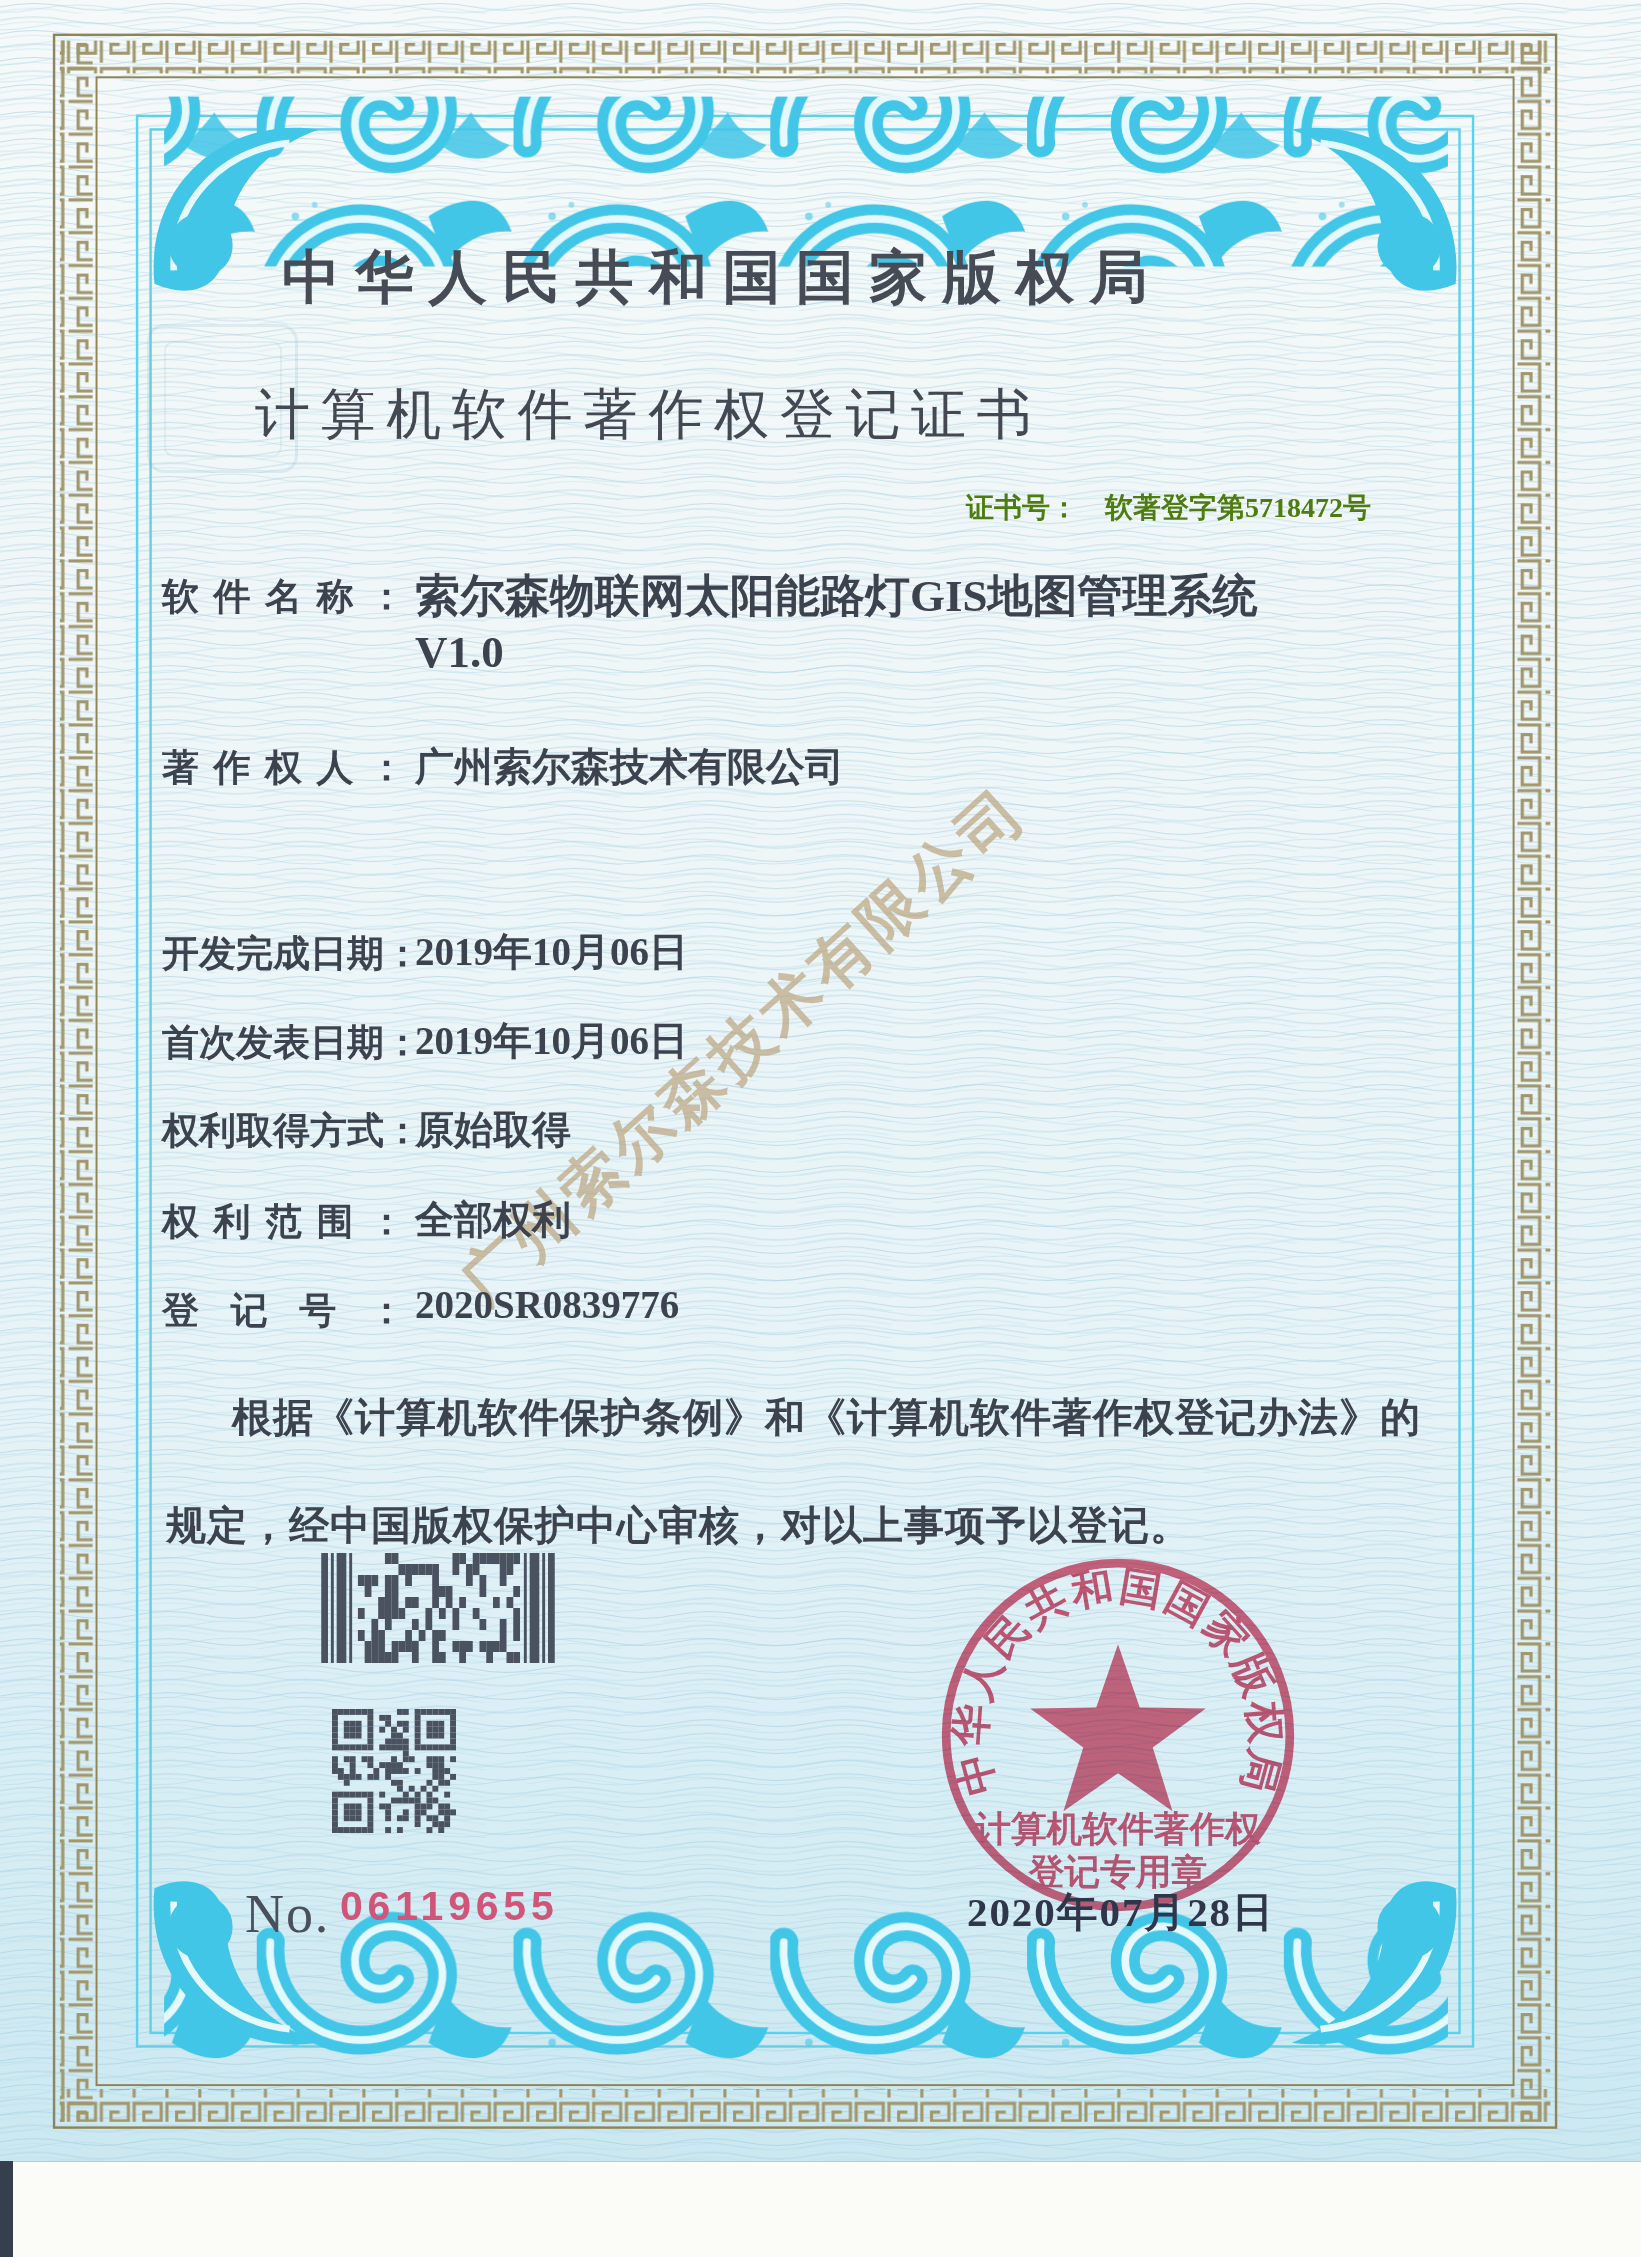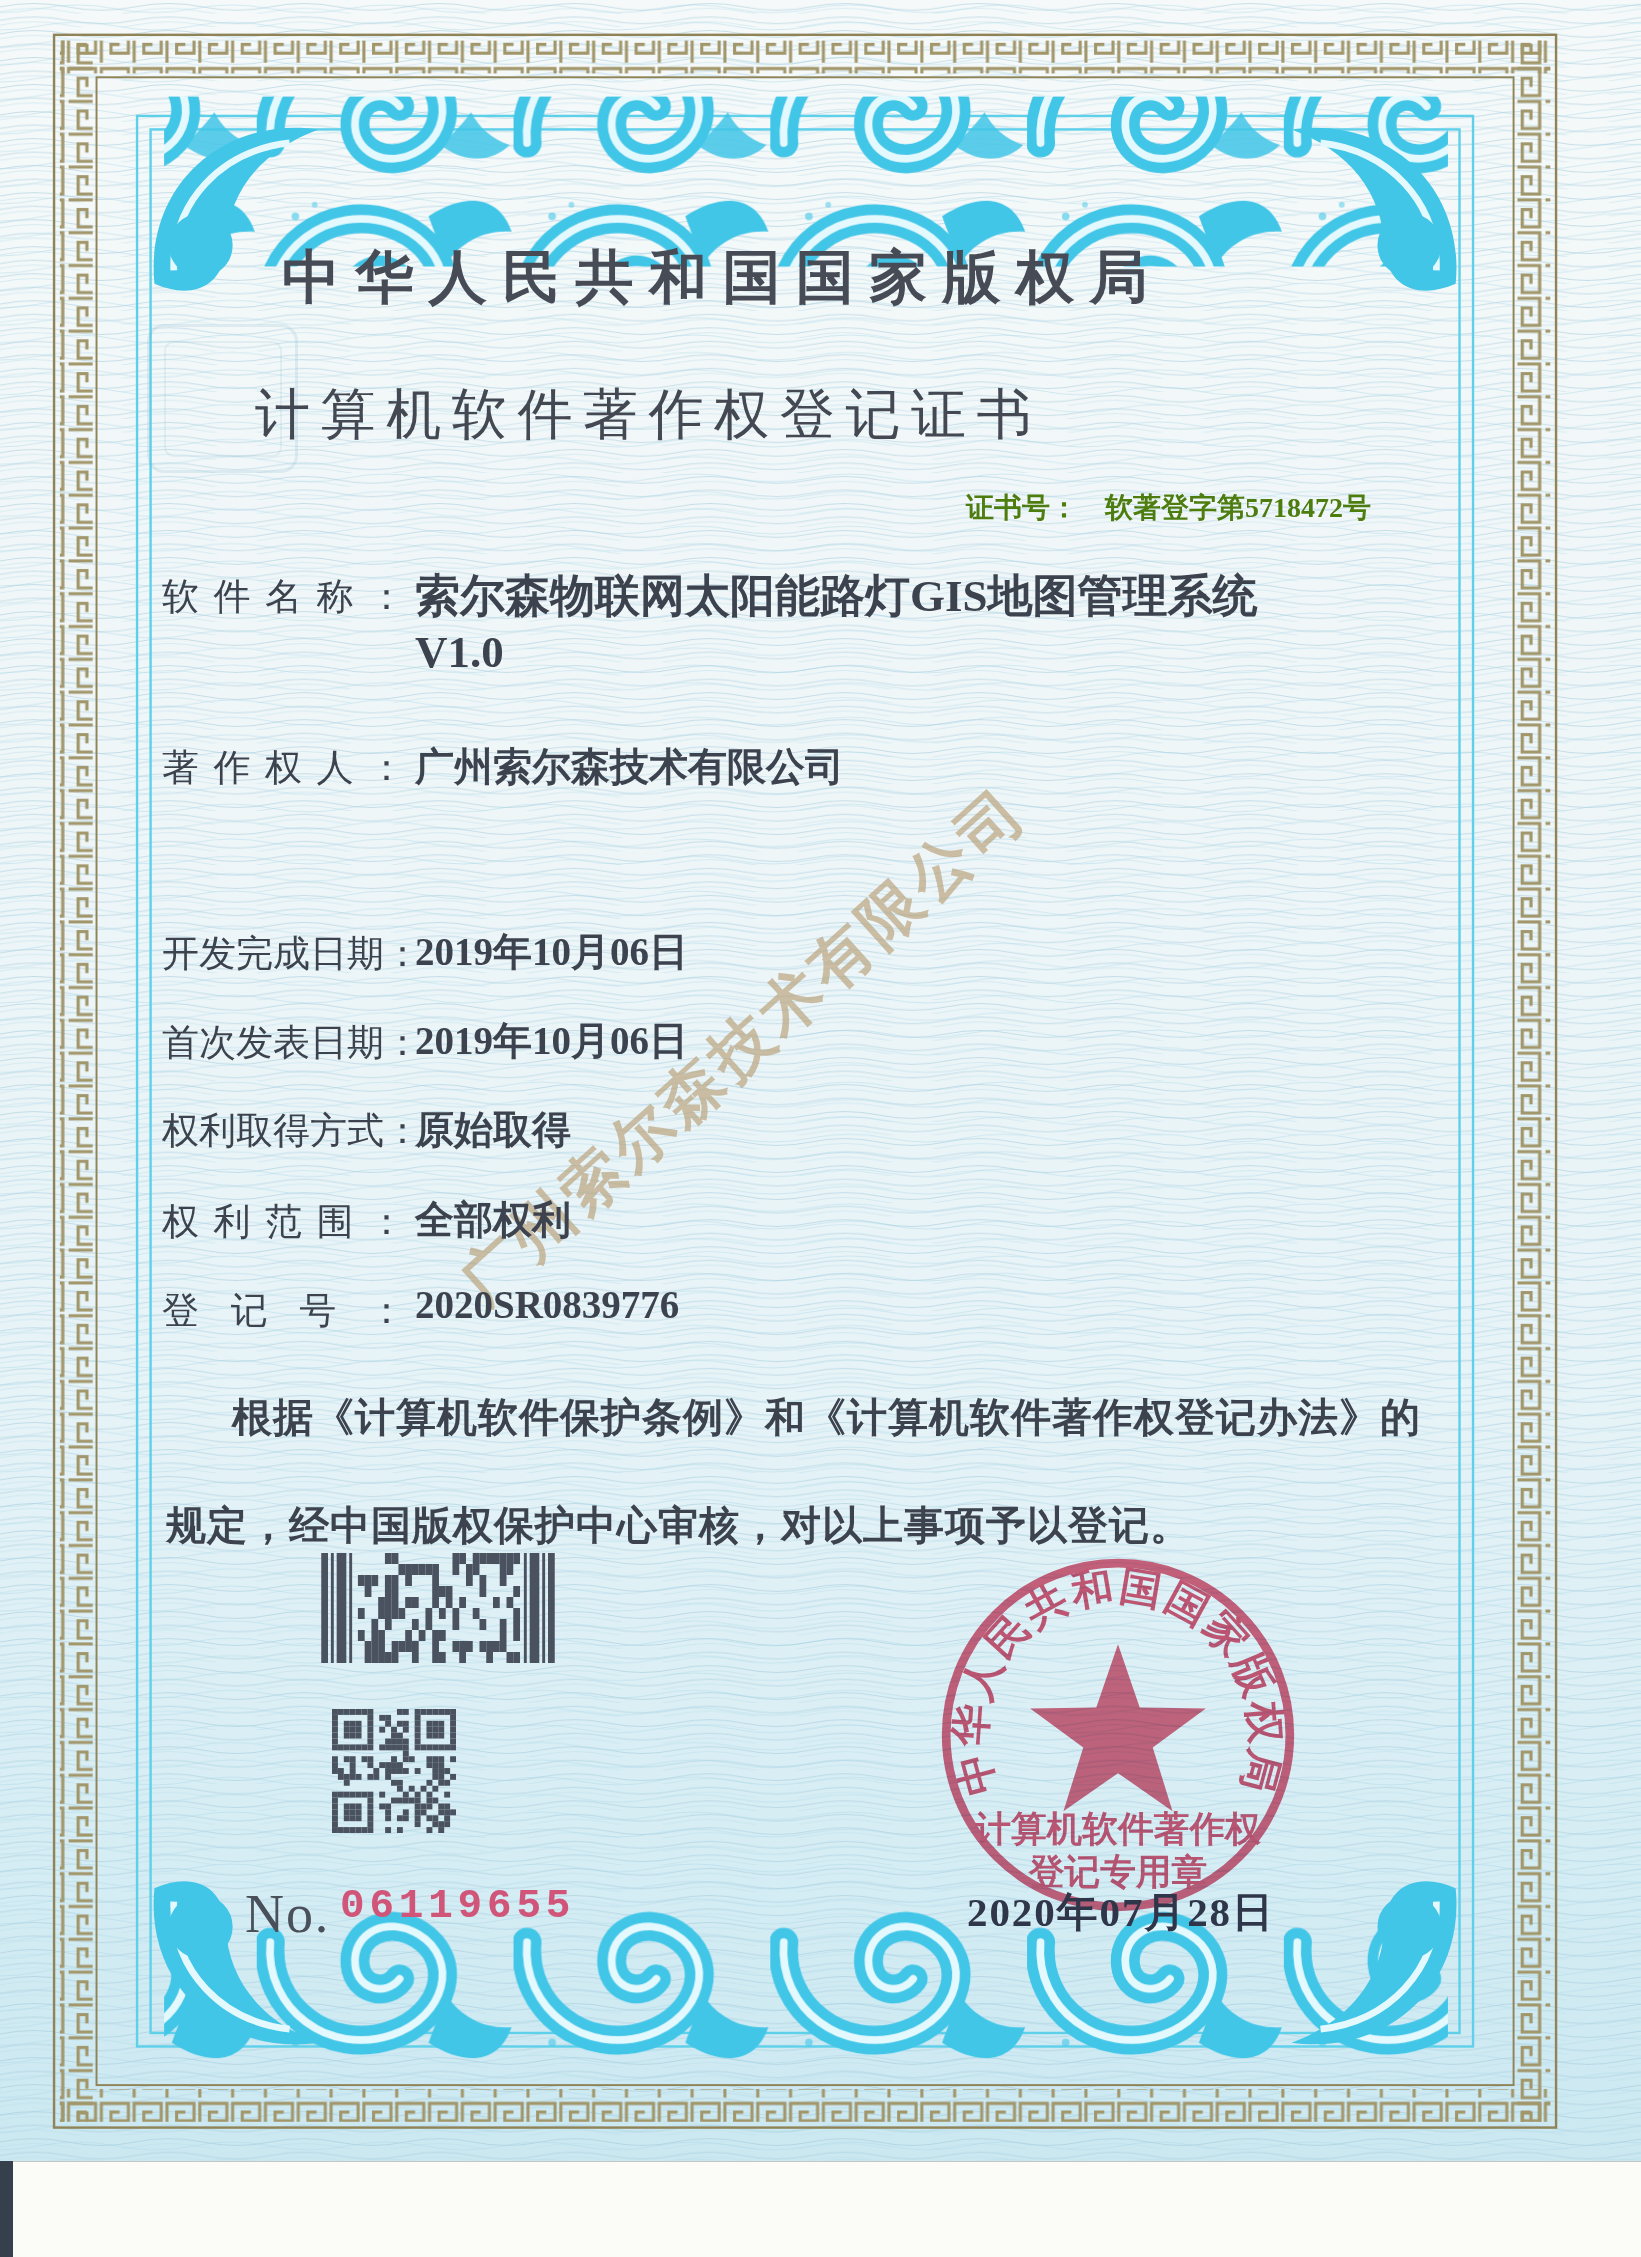--- a/index.html
+++ b/index.html
@@ -6,26 +6,26 @@
   body{width:1641px;height:2257px;position:relative;overflow:hidden;
        font-family:"Liberation Serif","DejaVu Serif",serif;background:#ffffff;}
   .paper{position:absolute;left:0;top:0;width:1641px;height:2161px;
          background:linear-gradient(180deg,#f5f9f9 0%,#eff6f8 35%,#e6f3f7 65%,#d6edf4 85%,#cbe8f1 100%);}
   .layer{position:absolute;left:0;top:0;pointer-events:none;}
   .txt{position:absolute;color:#3d434e;white-space:nowrap;}
   .title{font-size:58px;font-weight:700;letter-spacing:15.4px;color:#464b55;}
   .subtitle{font-size:55px;font-weight:400;letter-spacing:10.6px;color:#434852;}
   .certno{font-size:28px;font-weight:700;color:#4d7c0f;}
   .certno .lbl{margin-right:27px;}
-  .row-label{font-size:37px;font-weight:400;width:243px;text-align:justify;text-align-last:justify;}
+  .row-label{font-size:37px;font-weight:700;width:243px;text-align:justify;text-align-last:justify;}
   .row-value{font-size:39px;font-weight:700;}
   .name-value{font-size:45px;}
   .stmt{font-size:40px;font-weight:700;letter-spacing:1px;}
   .no-label{font-size:54px;color:#4a505a;letter-spacing:1.9px;}
-  .no-value{font-family:Liberation Mono, monospace;
+  .no-value{font-family:Liberation Sans, sans-serif;
             font-size:41px;color:#d05578;letter-spacing:4.8px;font-weight:700;}
   .date{font-size:41px;font-weight:700;color:#30364a;letter-spacing:1.9px;}
   .watermark{position:absolute;left:299px;top:1004px;width:888px;text-align:center;
              font-size:62px;font-weight:700;letter-spacing:4.8px;color:rgba(184,160,118,0.66);
              transform:rotate(-42deg);transform-origin:center;}
   .emboss{position:absolute;left:147px;top:324px;width:145px;height:143px;border:3.9px solid rgba(120,180,200,0.18);
           border-radius:17.4px;}
   .emboss:before{content:"";position:absolute;left:13.5px;top:13.5px;right:13.5px;bottom:13.5px;
           border:2.9px solid rgba(120,180,200,0.14);border-radius:9.7px;}
   .seal-wrap{position:absolute;left:923px;top:1540px;width:390px;height:390px;

